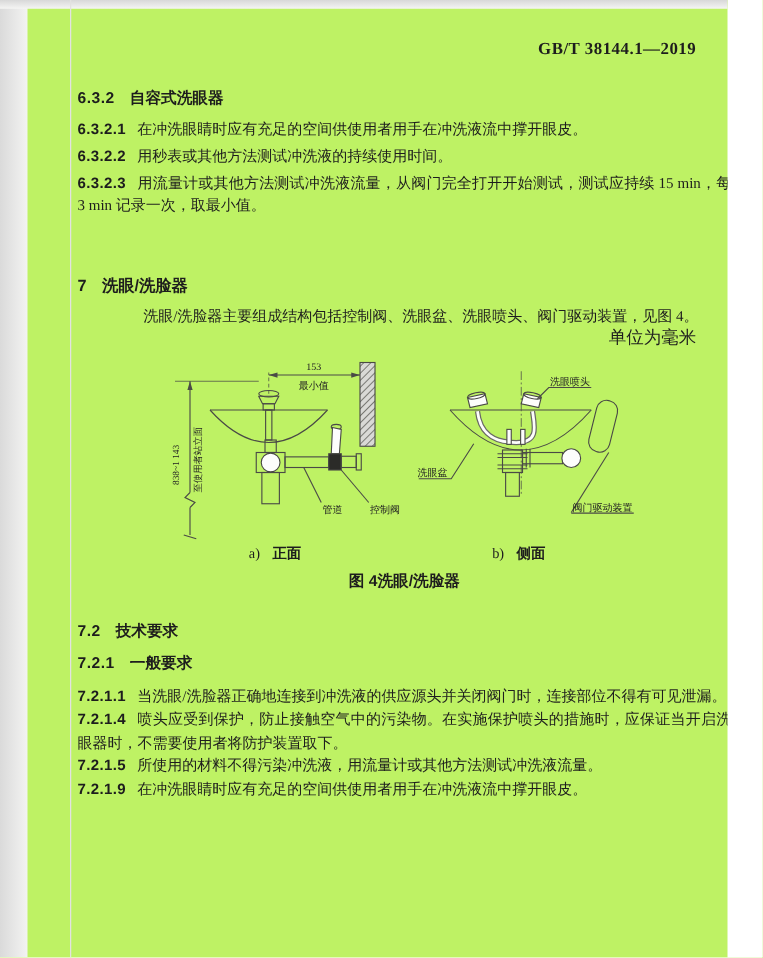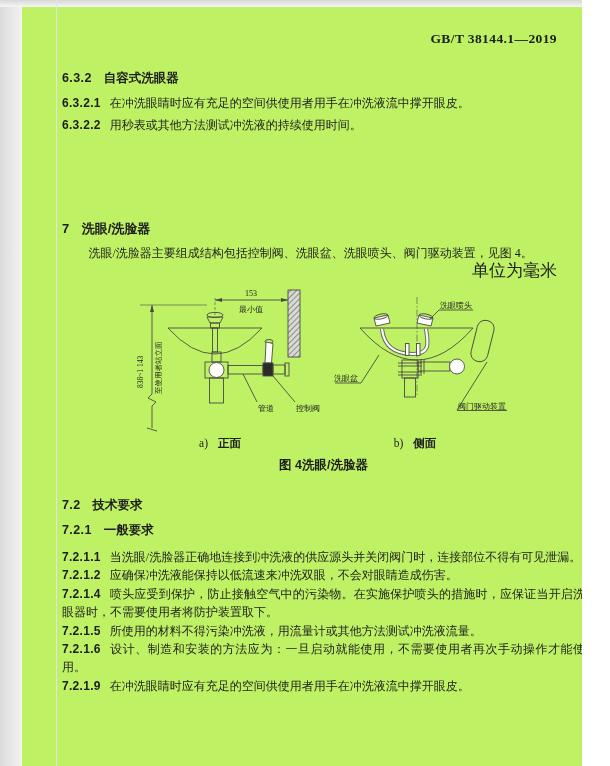--- a/index.html
+++ b/index.html
@@ -15,21 +15,21 @@
   .abs{position:absolute;left:62px;width:523px;}
   .sans{font-family:"Liberation Sans","DejaVu Sans",sans-serif;font-weight:bold;}
   .hd{line-height:15px;font-size:12.5px;}
   .hd .num{margin-right:12px;letter-spacing:0.4px;}
   .line{line-height:15px;font-size:12px;}
   .cnum{font-family:Liberation Sans, sans-serif;font-weight:bold;
         font-size:12px;letter-spacing:0.3px;margin-right:9px;}
   .clause{margin:0;text-align:justify;font-size:12px;line-height:18.4px;}
   .header-code{position:absolute;top:31px;right:25px;font-weight:bold;
                font-size:13.5px;letter-spacing:0.4px;}
-  .unit-note{position:absolute;right:25px;top:264px;font-size:17px;line-height:13px;}
+  .unit-note{position:absolute;right:25px;top:264px;font-size:14px;line-height:13px;}
   .figcap{position:absolute;left:62px;top:458px;width:523px;text-align:center;
           font-size:12.5px;line-height:15px;}
   .figcap .pfx{}
   .subcap{position:absolute;top:436px;width:140px;text-align:center;font-size:11.5px;line-height:14px;}
   .subcap .sn{font-family:"Liberation Serif",serif;font-weight:normal;margin-right:10px;}
   .fig-svg{position:absolute;left:95px;top:282px;}
   svg text{font-family:"Liberation Serif","DejaVu Serif",serif;fill:#222;}
 </style>
 </head>
 <body>
@@ -44,25 +44,28 @@
 
   <div class="abs hd sans" style="top:71px;">
     <span class="num">6.3.2</span><span>自容式洗眼器</span>
   </div>
   <p class="abs line" style="top:96px;margin:0;">
     <span class="cnum">6.3.2.1</span><span>在冲洗眼睛时应有充足的空间供使用者用手在冲洗液流中撑开眼皮。</span>
   </p>
   <p class="abs line" style="top:118px;margin:0;">
     <span class="cnum">6.3.2.2</span><span>用秒表或其他方法测试冲洗液的持续使用时间。</span>
   </p>
+  <p class="abs clause" style="top:137px;line-height:18px;">
+    <span class="cnum">6.3.2.3</span><span>用流量计或其他方法测试冲洗液流量，从阀门完全打开开始测试，测试应持续 15 min，每 3 min 记录一次，取最小值。</span>
+  </p>
 
   <div class="abs hd sans" style="top:191px;font-size:13px;margin-top:30px;">
     <span class="num">7</span><span>洗眼/洗脸器</span>
   </div>
-  <p class="abs line" style="top:246px;margin:0;text-indent:2.2em;">
+  <p class="abs line" style="top:246px;margin:0;text-indent:2.2em;text-align:center;">
     <span>洗眼/洗脸器主要组成结构包括控制阀、洗眼盆、洗眼喷头、阀门驱动装置，见图 4。</span>
   </p>
 
   <div class="unit-note">单位为毫米</div>
 
   <svg class="fig-svg" width="450" height="152" viewBox="0 0 450 152">
     <defs>
       <pattern id="hatch" width="4" height="4" patternUnits="userSpaceOnUse" patternTransform="rotate(45)">
         <rect width="4" height="4" fill="#d9d9d6"></rect>
         <line x1="0" y1="0" x2="0" y2="4" stroke="#6b6b66" stroke-width="1.4"></line>
@@ -164,20 +167,18 @@
 
   <div class="abs hd sans" style="top:498px;">
     <span class="num">7.2</span><span>技术要求</span>
   </div>
   <div class="abs hd sans" style="top:523px;">
     <span class="num">7.2.1</span><span>一般要求</span>
   </div>
 
   <div class="abs" style="top:548px;">
     <p class="clause"><span class="cnum">7.2.1.1</span><span>当洗眼/洗脸器正确地连接到冲洗液的供应源头并关闭阀门时，连接部位不得有可见泄漏。</span></p>
-    <p class="clause"><span class="cnum">7.2.1.2</span><span>应确保冲洗液能保持以低流速来冲洗双眼，不会对眼睛造成伤害。</span></p>
     <p class="clause"><span class="cnum">7.2.1.4</span><span>喷头应受到保护，防止接触空气中的污染物。在实施保护喷头的措施时，应保证当开启洗眼器时，不需要使用者将防护装置取下。</span></p>
     <p class="clause"><span class="cnum">7.2.1.5</span><span>所使用的材料不得污染冲洗液，用流量计或其他方法测试冲洗液流量。</span></p>
-    <p class="clause"><span class="cnum">7.2.1.6</span><span>设计、制造和安装的方法应为：一旦启动就能使用，不需要使用者再次手动操作才能使用。</span></p>
     <p class="clause"><span class="cnum">7.2.1.9</span><span>在冲洗眼睛时应有充足的空间供使用者用手在冲洗液流中撑开眼皮。</span></p>
 
   </div>
 </div>
 
 </body></html>

